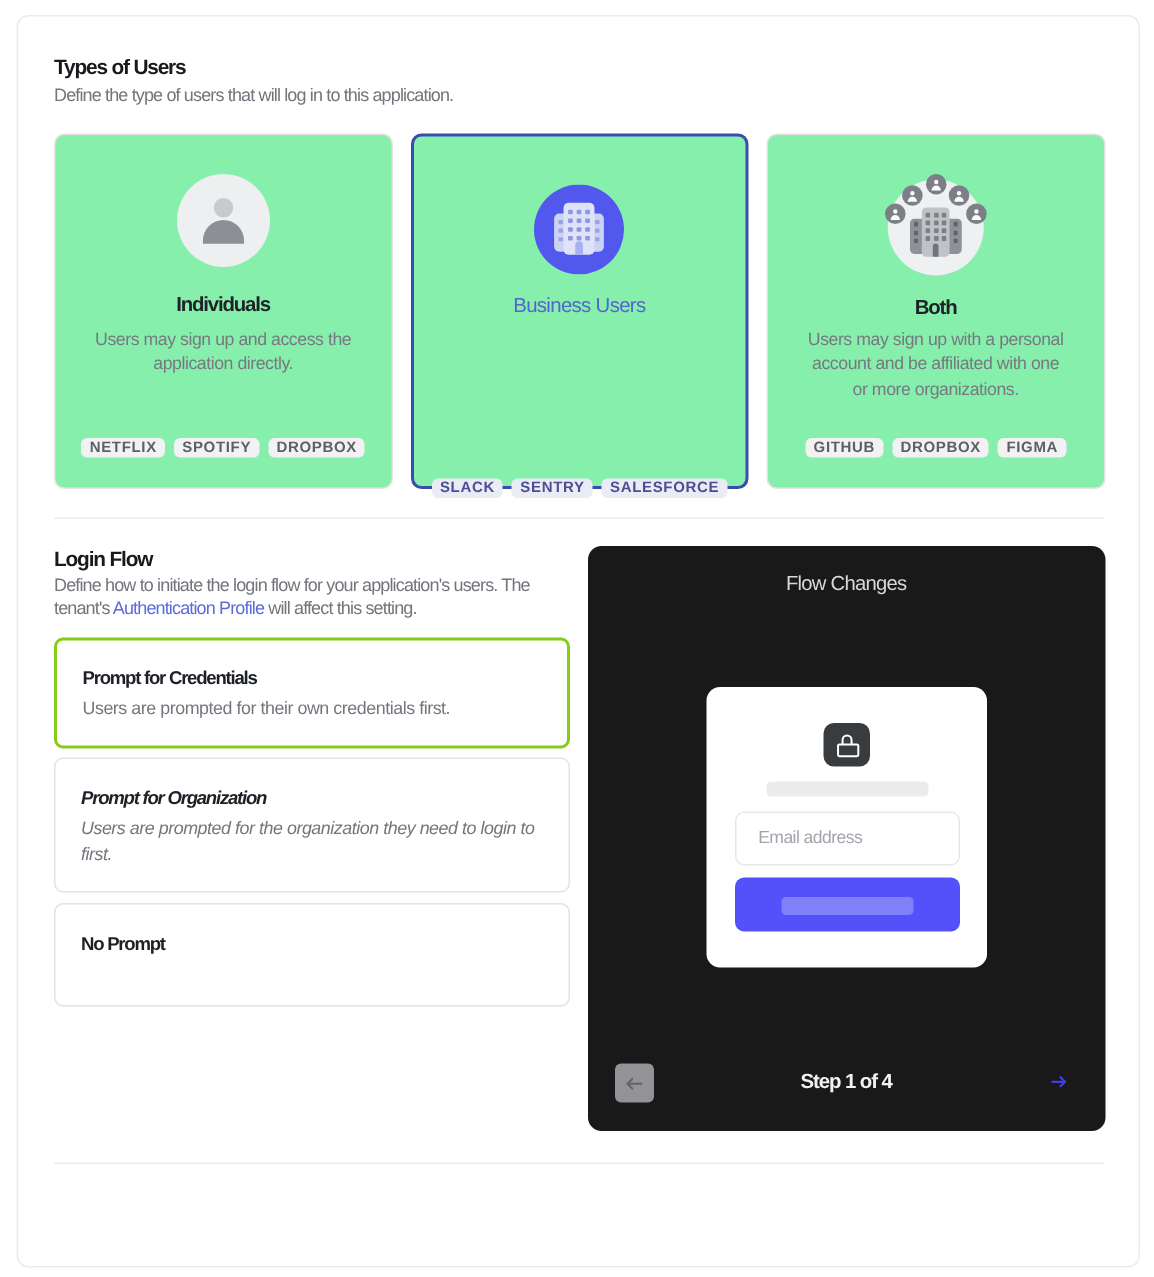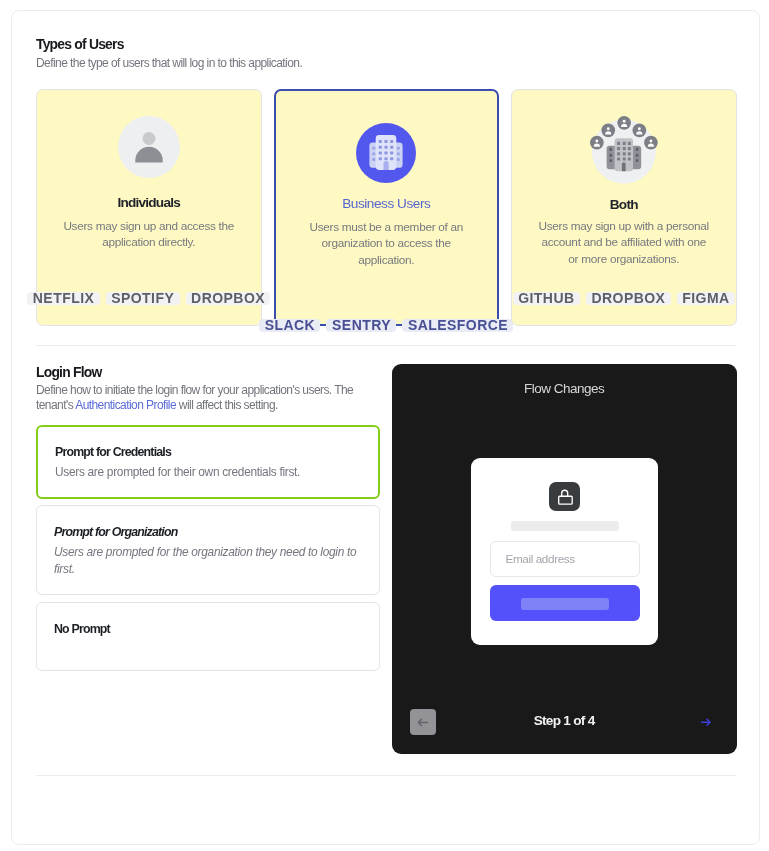--- a/index.html
+++ b/index.html
@@ -18,21 +18,21 @@
   .content { padding: 24px 23px 0 24px; }
 
   .section-title { position:absolute; left:24px; top:25.4px; font-size:13.9px; font-weight:700; color:#17191d; letter-spacing:-0.78px; line-height:16px; }
   .section-sub { position:absolute; left:24px; top:43.5px; font-size:12px; letter-spacing:-0.57px; color:#72757c; line-height:17.3px; }
 
   
   .cards-row { position:absolute; left:24px; top:78px; width:700px; height:237px; }
   .tcard {
     position:absolute; top:0; width:225.5px; height:237px;
     border:1px solid #e3e3e5; border-radius:7px;
-    background:#fef9c3; cursor:pointer;text-decoration:underline;
+    background:#86efac; cursor:pointer;text-decoration:underline;
   }
   .tcard.c1 { left:0; }
   .tcard.c2 { left:237.5px; }
   .tcard.c3 { left:475px; }
   .tcard.selected { border:2px solid #3a4cad; }
   .tcard .icon-wrap { position:absolute; left:0; right:0; display:flex; justify-content:center; }
   .icon-ind  { top:26px; }
   .icon-biz  { top:31.5px; }
   .icon-both { top:25.5px; }
   .tcard .tname { position:absolute; left:0; right:0; text-align:center;
@@ -42,21 +42,21 @@
   .tcard.c3 .tname { top:106.8px; }
   .tcard.selected .tname { color:#5565cf; font-weight:500; letter-spacing:-0.45px; }
   .tcard .tdesc { position:absolute; left:25px; right:25px; text-align:center;
                   font-size:11.8px; letter-spacing:-0.3px; color:#76797f; line-height:16.4px; }
   .tcard.c1 .tdesc { top:128px; }
   .tcard.c2 .tdesc { top:128px; }
   .tcard.c3 .tdesc { top:128px; }
   .tcard .tags { position:absolute; left:0; right:0; display:flex; gap:6px; justify-content:center; }
   .tcard.c1 .tags, .tcard.c3 .tags { top:201.5px; }
   .tcard.c2 .tags { top:200.5px; }
-  .tag { font-size:14px; font-weight:700; letter-spacing:0.45px; color:#5c5f66;
+  .tag { font-size:10px; font-weight:700; letter-spacing:0.45px; color:#5c5f66;
          background:#f2f2f4; border-radius:4px; height:13px; line-height:13px;
          padding:0 5.3px 0 5.6px; display:inline-block;text-align:right; }
   .tcard.selected .tag { background:#e9ebf5; color:#484f93;margin-top:27px; }
 
   
   .divider { position:absolute; left:24px; width:700px; height:1px; background:#ececee; }
   .div1 { top:333.5px; }
   .div2 { top:763.7px; }
 
   
@@ -163,21 +163,20 @@
               <rect x="28.4" y="28.5" width="3.2" height="3.0" rx="0.7" fill="#8d97e2"></rect>
               <rect x="34.1" y="28.5" width="3.2" height="3.0" rx="0.7" fill="#8d97e2"></rect>
               <rect x="22.7" y="34.3" width="3.2" height="3.0" rx="0.7" fill="#8d97e2"></rect>
               <rect x="28.4" y="34.3" width="3.2" height="3.0" rx="0.7" fill="#8d97e2"></rect>
               <rect x="34.1" y="34.3" width="3.2" height="3.0" rx="0.7" fill="#8d97e2"></rect>
               <path d="M27.5 46.9 v-6.4 a2.6 2.6 0 0 1 5.2 0 v6.4 z" fill="#a9b0ef"></path>
             </g>
           </svg>
         </div>
         <div class="tname">Business Users</div>
-        <div class="tdesc">Users must be a member of an organization to access the application.</div>
         <div class="tags">
           <span class="tag">SLACK</span>
           <span class="tag">SENTRY</span>
           <span class="tag">SALESFORCE</span>
         </div>
       </div>
 
       <div class="tcard c3">
         <div class="icon-wrap icon-both">
           <svg width="68" height="68" viewBox="0 0 68 68">

